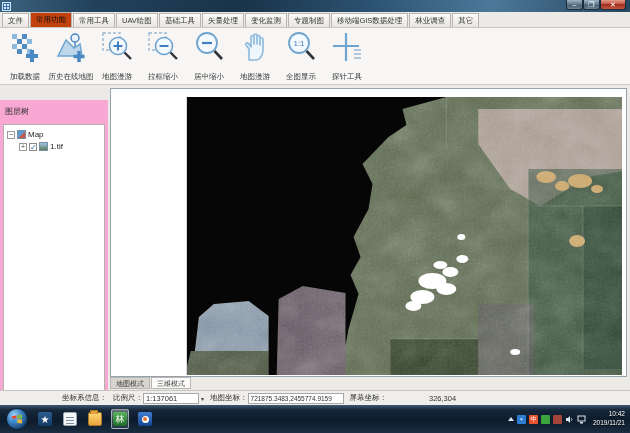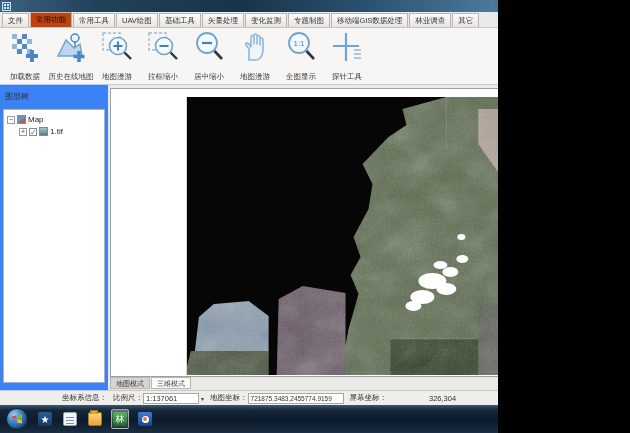--- a/index.html
+++ b/index.html
@@ -1,17 +1,17 @@
 <!DOCTYPE html>
 <html><head>
 <meta charset="utf-8">
 <style>
   html,body{margin:0;padding:0;background:#000;}
   *{box-sizing:border-box;font-family:"Liberation Sans","DejaVu Sans",sans-serif;}
-  .window{position:relative;width:498px;height:433px;background:#f0efed;overflow:hidden;}
+  .window{position:relative;width:630px;height:433px;background:#f0efed;overflow:hidden;}
 
   
   .titlebar{position:absolute;left:0;top:0;width:630px;height:12px;
     background:linear-gradient(90deg,#3c627f 0%,#22425c 15%,#193349 38%,#2b5170 58%,#4c7899 78%,#27465f 100%);
     display:flex;align-items:center;}
   .app-icon{width:9px;height:9px;margin-left:2px;background:#2f6fae;border:1px solid #cfe2f2;
     display:grid;grid-template-columns:1fr 1fr;grid-template-rows:1fr 1fr;gap:1px;padding:1px;}
   .app-icon span{background:#ffffff;opacity:.85;}
   .win-controls{margin-left:auto;display:flex;margin-right:4px;margin-top:-2px;}
   .win-btn{width:17px;height:10px;font-size:7px;line-height:9px;text-align:center;color:#fff;
@@ -28,21 +28,21 @@
 
   
   .toolbar{position:absolute;left:0;top:28px;width:630px;height:57px;background:#f7f6f5;
     border-bottom:1px solid #cfccc8;display:flex;align-items:flex-start;padding:2px 0 0 2px;}
   .tool-btn{width:46px;height:52px;display:flex;flex-direction:column;align-items:center;justify-content:flex-start;text-align:right;}
   .tool-btn .ticon{width:34px;height:34px;}
   .tool-btn .tlabel{font-size:7.5px;color:#3a3a3a;margin-top:8px;white-space:nowrap;}
 
   
   .content{position:absolute;left:0;top:85px;width:630px;height:305px;background:#eceae7;}
-  .left-panel{position:absolute;left:0;top:0;width:108px;height:305px;background:#3b82f6;}
+  .left-panel{position:absolute;left:0;top:15px;width:108px;height:305px;background:#f9a8d4;}
   .panel-title{font-size:8px;color:#333;padding:6px 0 0 5px;}
   .tree-box{position:absolute;left:3px;top:24px;width:102px;height:274px;background:#ffffff;border:1px solid #b5b2ad;}
   .tree-row{display:flex;align-items:center;font-size:8px;color:#222;margin-top:5px;}
   .tree-row.child{margin-left:12px;margin-top:3px;}
   .pm-box{width:8px;height:8px;border:1px solid #9a9a9a;background:#fff;font-size:7px;line-height:6px;
     text-align:center;color:#444;margin:0 2px 0 3px;flex:none;}
   .node-icon{width:9px;height:9px;flex:none;margin-right:2px;
     background:linear-gradient(135deg,#5e9bcf 50%,#c45b4a 50%);border:1px solid #7a8ea0;}
   .chk{width:8px;height:8px;border:1px solid #8a8a8a;background:#fff;color:#2b6cb0;font-size:8px;
     line-height:7px;text-align:center;flex:none;margin-right:2px;}

